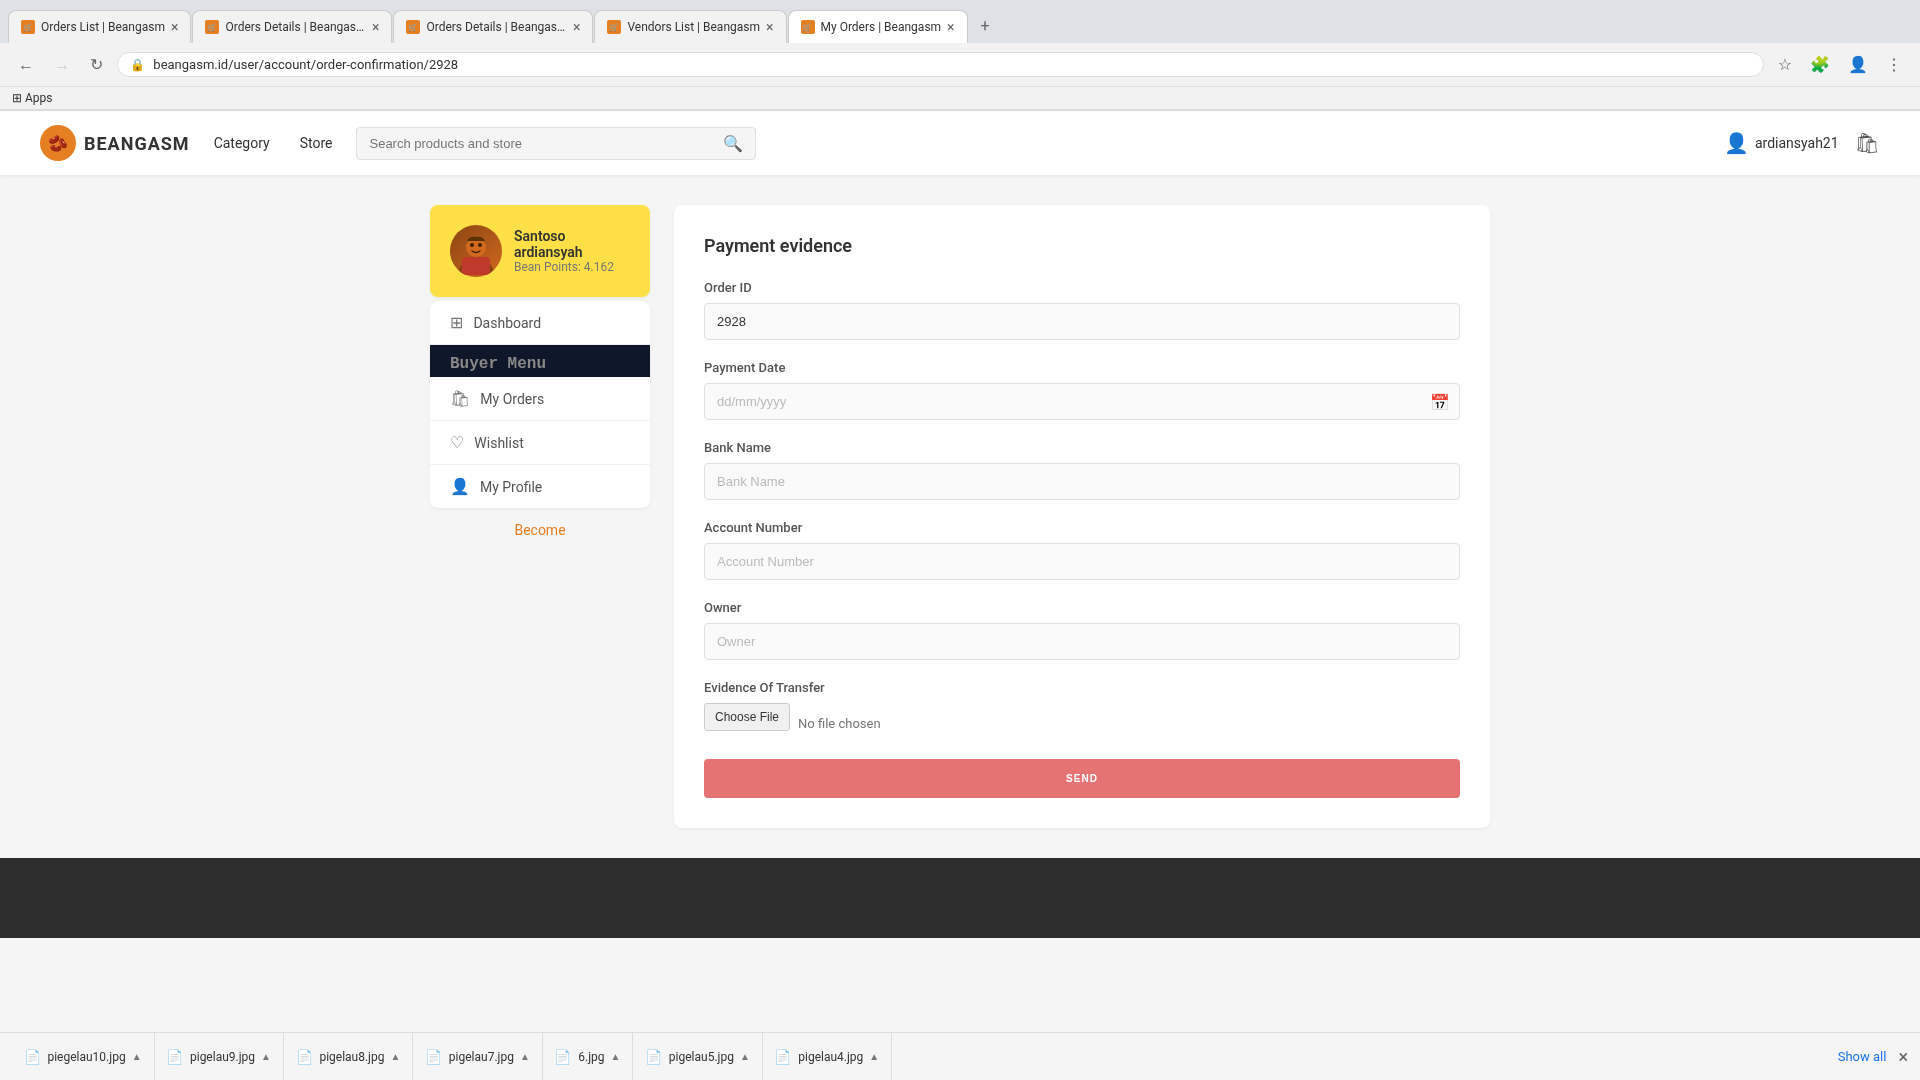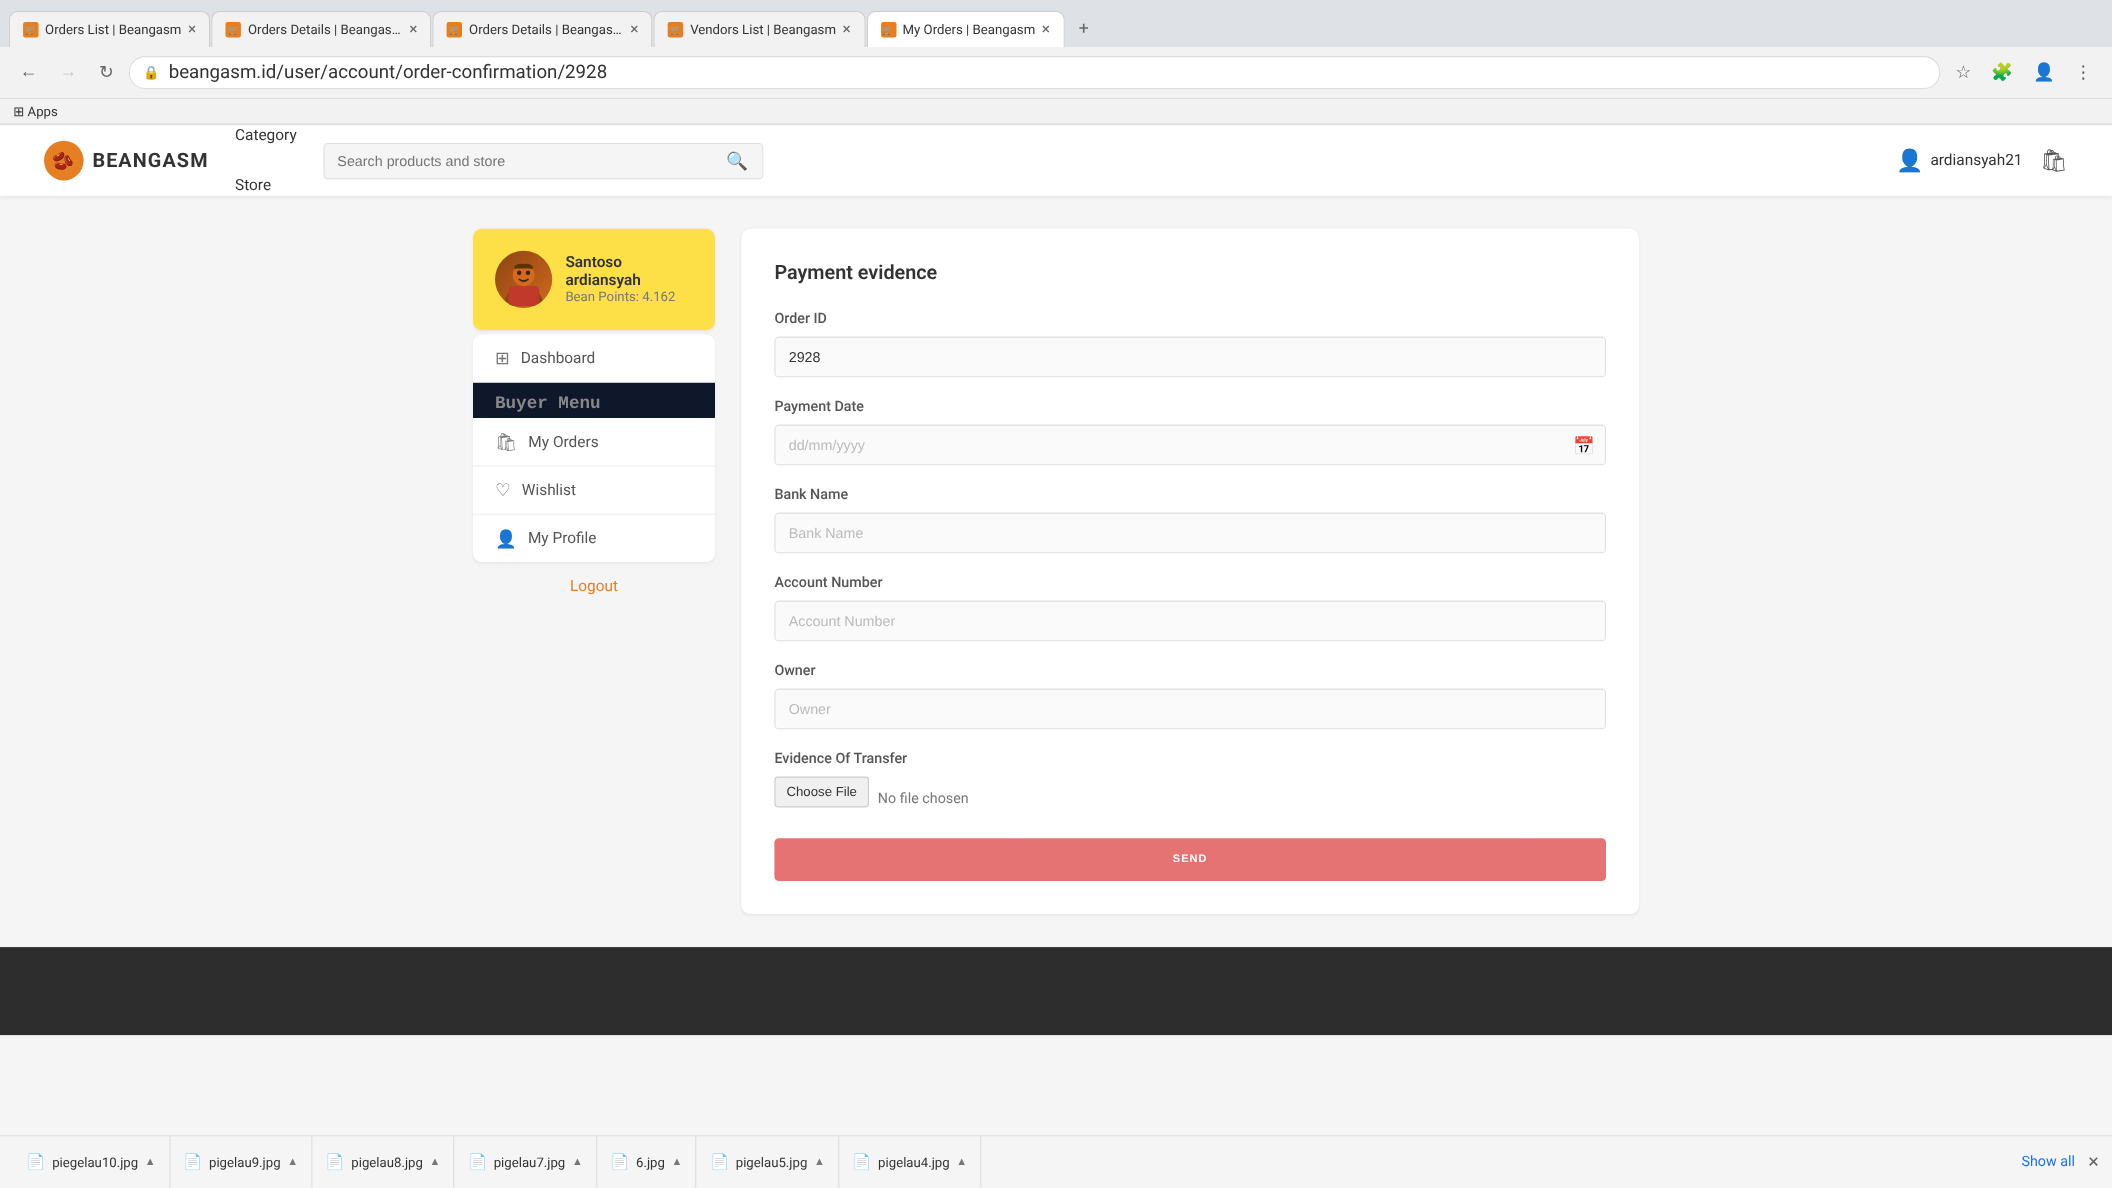--- a/index.html
+++ b/index.html
@@ -13,37 +13,37 @@
     .browser-tab .tab-favicon { width: 14px; height: 14px; border-radius: 2px; background: #e67e22; display: flex; align-items: center; justify-content: center; color: white; font-size: 8px; flex-shrink: 0; }
     .browser-tab .tab-title { overflow: hidden; text-overflow: ellipsis; white-space: nowrap; flex: 1; }
     .browser-tab .tab-close { color: #666; font-size: 14px; flex-shrink: 0; cursor: pointer; }
     .tab-new { padding: 8px 12px; cursor: pointer; color: #666; font-size: 16px; }
 
     .browser-bar { display: flex; align-items: center; padding: 8px 12px; gap: 8px; background: #f2f2f2; border-bottom: 1px solid #e0e0e0; }
     .nav-btn { background: none; border: none; color: #666; cursor: pointer; font-size: 16px; padding: 4px 6px; border-radius: 4px; }
     .nav-btn.disabled { color: #ccc; cursor: default; }
     .url-bar { flex: 1; display: flex; align-items: center; background: #fff; border: 1px solid #ddd; border-radius: 20px; padding: 4px 12px; gap: 8px; }
     .url-lock { color: #555; font-size: 12px; }
-    .url-text { font-size: 17px; color: #333; flex: 1; }
+    .url-text { font-size: 13px; color: #333; flex: 1; }
     .browser-actions { display: flex; gap: 6px; }
     .browser-action-btn { background: none; border: none; color: #555; cursor: pointer; font-size: 16px; padding: 4px 6px; border-radius: 4px; }
 
     
     .bookmarks-bar { background: #f2f2f2; padding: 4px 12px; display: flex; gap: 8px; border-bottom: 1px solid #e0e0e0; align-items: center; font-size: 12px; color: #333; }
     .bookmarks-bar span { cursor: pointer; }
 
     
     .page-wrapper { background: #f5f5f5; min-height: calc(100vh - 140px); }
 
     
     .navbar { background: #fff; padding: 0 40px; display: flex; align-items: center; gap: 24px; height: 64px; box-shadow: 0 1px 4px rgba(0,0,0,0.08); }
     .logo { display: flex; align-items: center; gap: 8px; text-decoration: none; }
     .logo-icon { width: 36px; height: 36px; background: #e67e22; border-radius: 50%; display: flex; align-items: center; justify-content: center; color: white; font-size: 16px; }
     .logo-text { font-weight: 700; font-size: 18px; color: #333; letter-spacing: 1px; }
-    .nav-links { display: flex; gap: 30px; flex-direction: column; }
+    .nav-links { display: flex; gap: 30px; }
     .nav-link { color: #333; text-decoration: none; font-size: 14px; cursor: pointer; }
     .search-bar { flex: 1; display: flex; align-items: center; background: #f5f5f5; border: 1px solid #e0e0e0; border-radius: 4px; padding: 6px 12px; gap: 8px; max-width: 400px; }
     .search-bar input { border: none; background: none; outline: none; flex: 1; font-size: 13px; color: #0369a1; }
     .search-icon { color: #999; font-size: 16px; cursor: pointer; }
     .navbar-right { display: flex; align-items: center; gap: 16px; margin-left: auto; }
     .user-btn { display: flex; align-items: center; gap: 6px; color: #333; cursor: pointer; }
     .user-icon { font-size: 20px; color: #555; }
     .cart-icon { font-size: 20px; color: #555; cursor: pointer; }
 
     
@@ -209,21 +209,21 @@
         <div class="sidebar-nav-item">
           <span class="sidebar-icon">♡</span>
           <span>Wishlist</span>
         </div>
         <div class="sidebar-nav-item">
           <span class="sidebar-icon">👤</span>
           <span>My Profile</span>
         </div>
       </div>
 
-      <div class="logout-btn">Logout</div>
+      <div class="logout-btn">Become</div>
     </div>
 
     <div class="form-area">
       <h2 class="form-title">Payment evidence</h2>
 
       <div class="form-group">
         <label class="form-label">Order ID</label>
         <input class="form-input" type="text" readonly="" value="2928" style="">
       </div>
 

